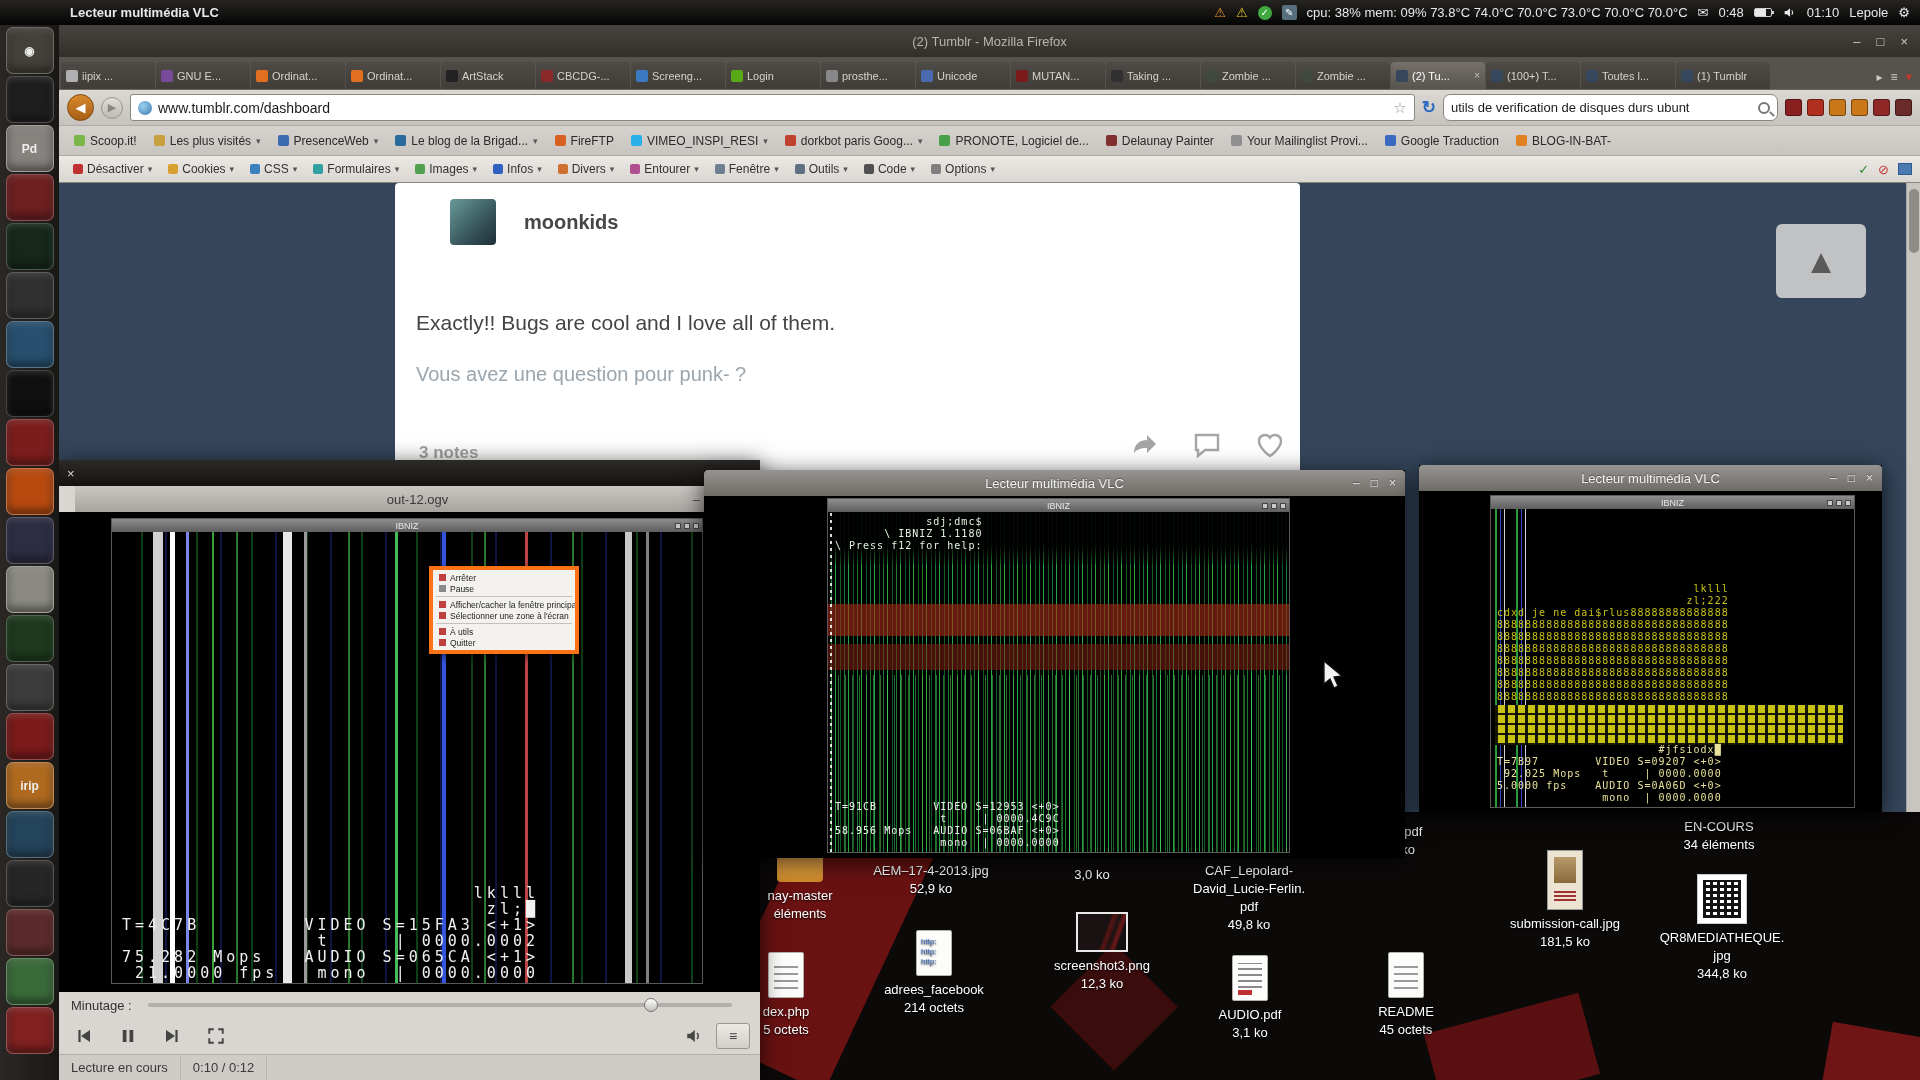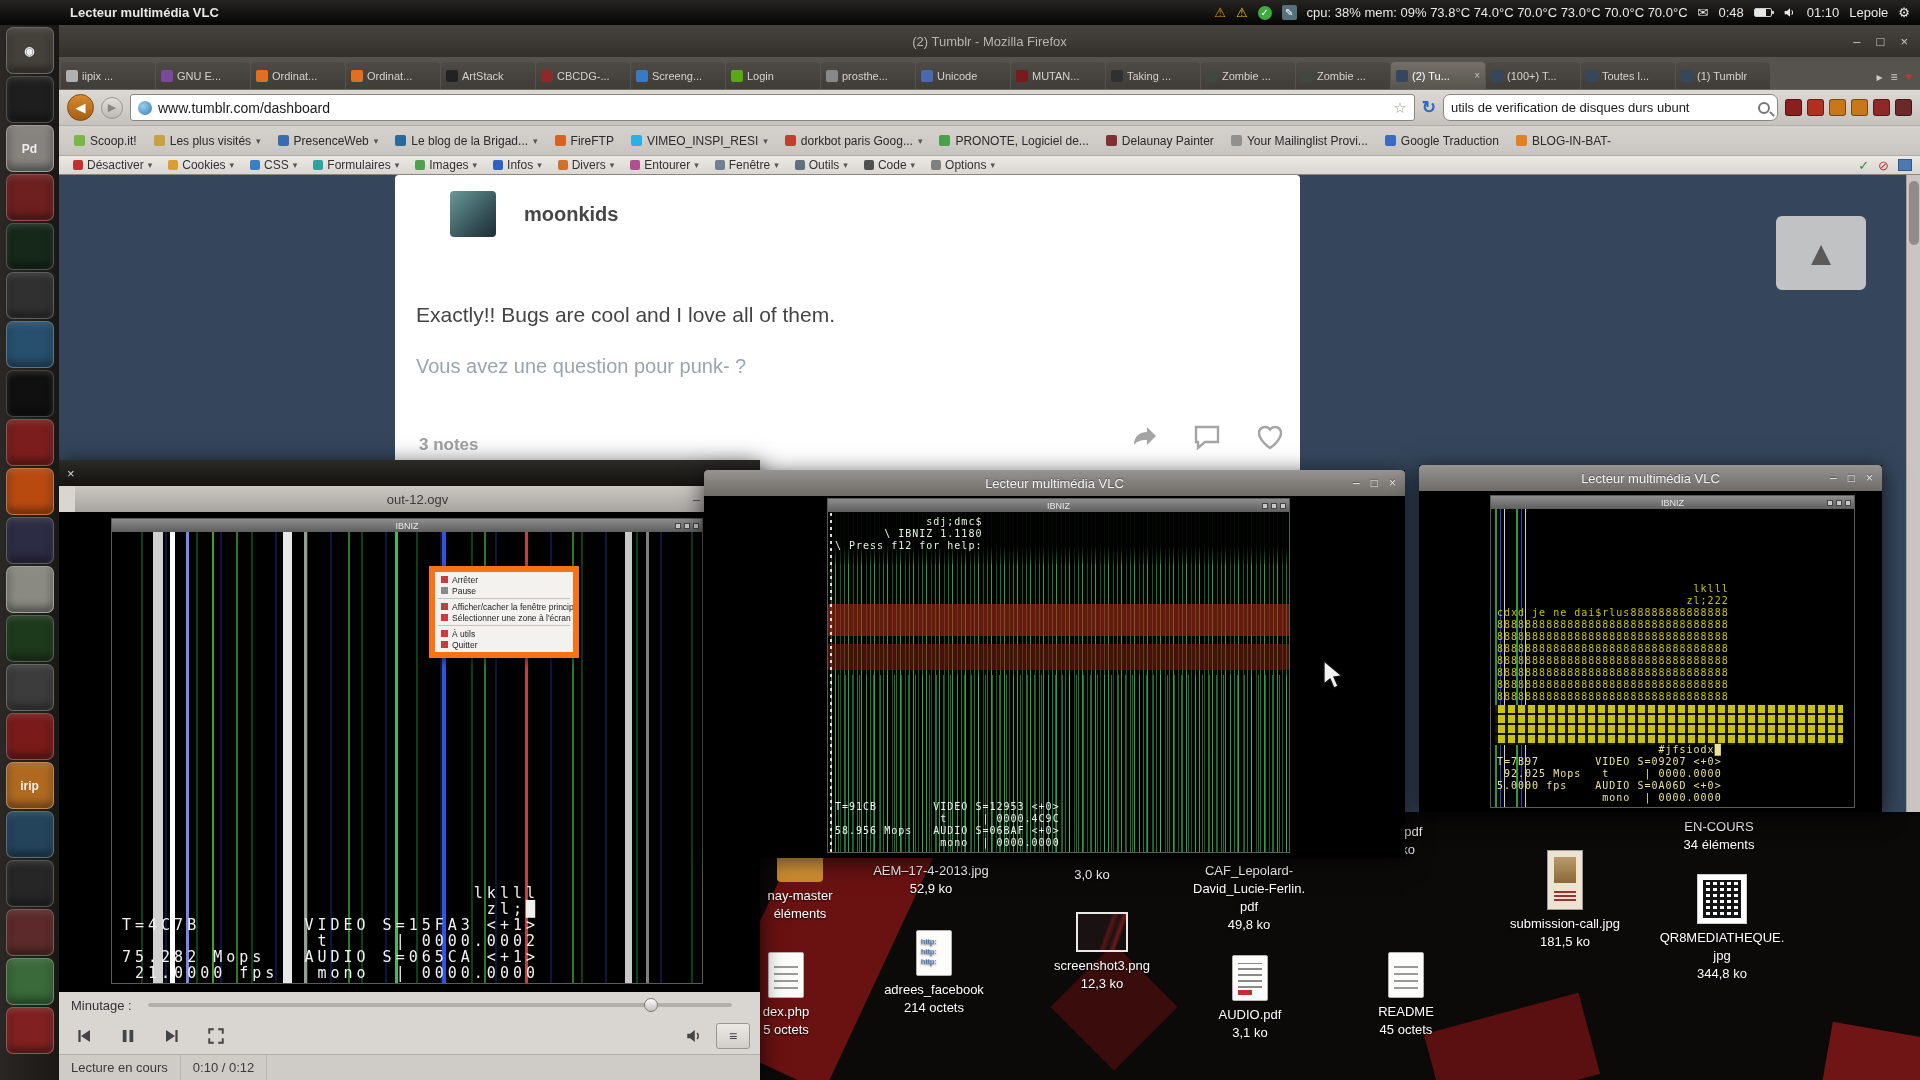--- a/index.html
+++ b/index.html
@@ -89,21 +89,21 @@
   .mag{width:12px;height:12px;border:2px solid #777;border-radius:50%;position:relative;flex:none;}
   .mag::after{content:"";position:absolute;left:9px;top:9px;width:6px;height:2px;background:#777;transform:rotate(45deg);}
   .ext-icon{width:17px;height:17px;border-radius:3px;flex:none;border:1px solid rgba(0,0,0,.4);}
 
   .bookmarksbar { height:30px; background:linear-gradient(#d6d2ce,#c8c4c0); display:flex; align-items:center;
     padding:0 8px; gap:3px; font-size:12px; color:#2a2a2a; border-top:1px solid #b0aca8; }
   .bm { display:flex; align-items:center; gap:5px; padding:3px 7px; border-radius:3px; white-space:nowrap; }
   .bm-ico{width:11px;height:11px;border-radius:2px;flex:none;}
   .bm-caret{font-size:9px;color:#555;}
 
-  .devbar { height:20px; background:linear-gradient(#ece9e5,#dad6d2); display:flex; align-items:center;
+  .devbar { height:28px; background:linear-gradient(#ece9e5,#dad6d2); display:flex; align-items:center;
     padding:0 8px; gap:4px; font-size:12px; color:#333; border-top:1px solid #b0aca8; border-bottom:1px solid #8a8680; }
   .dv { display:flex; align-items:center; gap:4px; padding:2px 6px; white-space:nowrap; }
   .dv-ico{width:10px;height:10px;border-radius:2px;flex:none;}
   .dv-caret{font-size:9px;color:#555;}
   .devbar-right{margin-left:auto;display:flex;gap:9px;align-items:center;font-size:13px;}
   .dv-ok{color:#2e8b2e;} .dv-block{color:#c03030;} .dv-win{width:14px;height:12px;background:#4a7ab0;border:1px solid #2a5a90;}
 
   .ff-content { flex:1; position:relative; background:#35465c; overflow:hidden; }
   .post-card { position:absolute; left:336px; top:0; width:905px; height:620px; background:#fff; border-radius:4px; }
   .avatar { position:absolute; left:391px; top:16px; width:46px; height:46px; border-radius:4px;
@@ -138,21 +138,21 @@
     font-size:13px;padding-left:8px;}
   .vlc1-titlebar{height:26px;background:linear-gradient(#cbc8c4,#a7a4a0);color:#3a3a3a;font-size:13px;
     display:flex;align-items:center;justify-content:center;position:relative;margin-left:16px;}
   .vlc1-titlebar .minbtn{position:absolute;right:60px;color:#4a4a4a;}
   .vlc1-video{position:relative;height:480px;background:#000;overflow:hidden;}
   .ibniz1{left:52px;top:6px;width:592px;height:466px;}
   .ibniz1 .ibniz-screen{top:13px;
     background-image:repeating-linear-gradient(90deg,transparent 0 29px,rgba(30,140,50,.45) 29px 31px,transparent 31px 53px,rgba(40,60,190,.35) 53px 55px);}
   .vbar{position:absolute;top:0;bottom:0;}
   .ov1{left:10px;bottom:2px;font-size:15px;line-height:16px;letter-spacing:4px;color:#f0f0f0;}
-  .ctx-menu{position:absolute;left:370px;top:54px;width:150px;background:#f4f2ef;border:6px solid #f97316;
+  .ctx-menu{position:absolute;left:370px;top:54px;width:150px;background:#f4f2ef;border:4px solid #f97316;
     box-shadow:2px 3px 8px rgba(0,0,0,.5);z-index:5;font-size:8.5px;color:#222;padding:2px 0;}
   .ctx-item{display:flex;align-items:center;gap:4px;padding:1px 6px;height:11px;white-space:nowrap;overflow:hidden;}
   .ctx-ico{width:7px;height:7px;flex:none;}
   .ctx-sep{height:1px;background:#c5c2be;margin:2px 3px;}
   .vlc1-row1{height:26px;display:flex;align-items:center;padding:0 12px;font-size:13px;color:#333;}
   .timeline{position:relative;height:4px;background:#b2afab;border-radius:2px;flex:1;margin:0 16px 0 16px;}
   .tl-thumb{position:absolute;left:85%;top:-5px;width:14px;height:14px;border-radius:7px;border:1px solid #777;
     background:linear-gradient(#fdfdfd,#c2bfbb);}
   .vlc1-row2{height:36px;display:flex;align-items:center;padding:0 10px;gap:14px;}
   .tbtn{width:30px;height:26px;display:flex;align-items:center;justify-content:center;}

